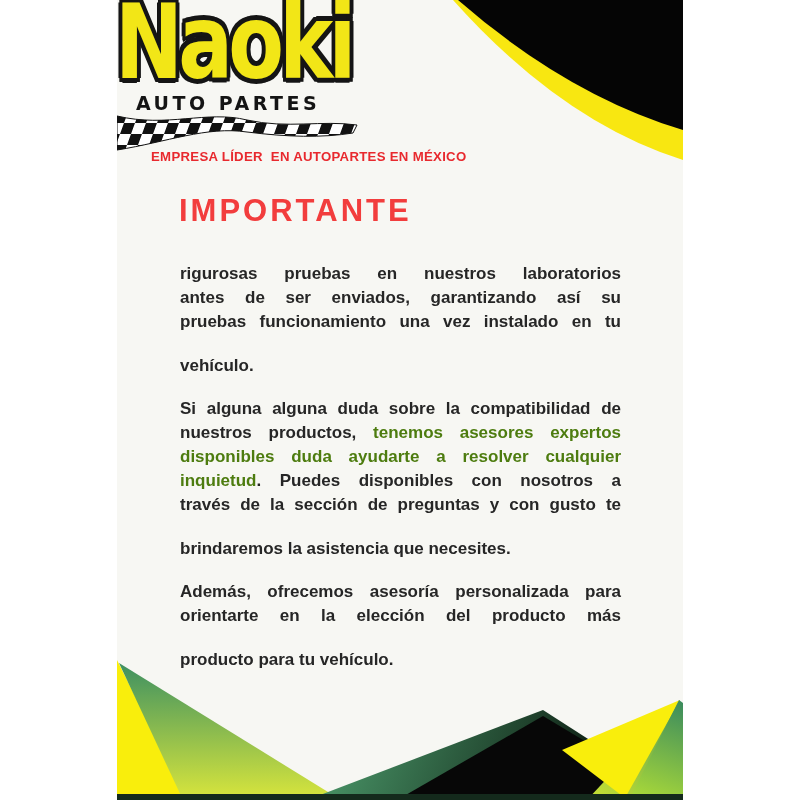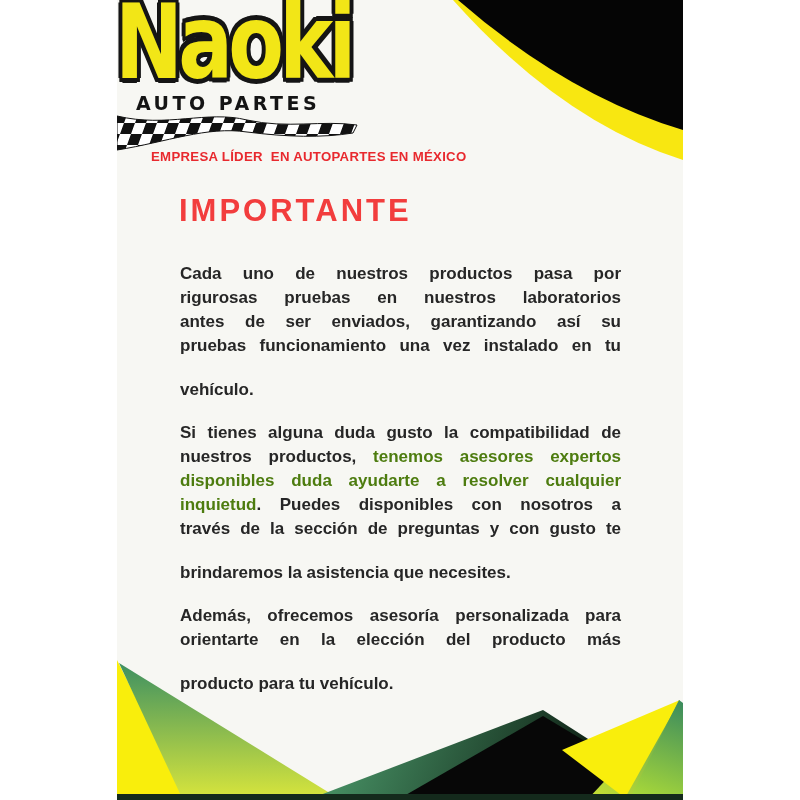--- a/index.html
+++ b/index.html
@@ -118,29 +118,28 @@
       <path d="M0,4 C 50,16 90,-2 130,8 C 170,17 205,8 240,13 L 236,21 C 205,26 170,25 130,20 C 90,14 50,30 0,38 Z" fill="url(#chk)" stroke="#121212" stroke-width="1"></path>
     </svg>
 
     <div class="tagline">EMPRESA LÍDER  EN AUTOPARTES EN MÉXICO</div>
 
     <h1 class="heading">IMPORTANTE</h1>
 
     <div class="bodytext">
 
       <div class="para">
-        <div class="line"><span>Cada uno de nuestros productos pasa por</span></div>
         <div class="line"><span>rigurosas pruebas en nuestros laboratorios</span></div>
         <div class="line"><span>antes de ser enviados, garantizando así su</span></div>
         <div class="line"><span>pruebas funcionamiento una vez instalado en tu</span></div>
         <div class="line last"><span>vehículo.</span></div>
       </div>
 
       <div class="para">
-        <div class="line"><span>Si tienes alguna duda gusto la compatibilidad de</span></div>
+        <div class="line"><span>Si alguna alguna duda sobre la compatibilidad de</span></div>
         <div class="line"><span>nuestros productos,</span><span class="red"> tenemos asesores expertos</span></div>
         <div class="line"><span class="red">disponibles duda ayudarte a resolver cualquier</span></div>
         <div class="line"><span class="red">inquietud</span><span>. Puedes disponibles con nosotros a</span></div>
         <div class="line"><span>través de la sección de preguntas y con gusto te</span></div>
         <div class="line last"><span>brindaremos la asistencia que necesites.</span></div>
       </div>
 
       <div class="para">
         <div class="line"><span>Además, ofrecemos asesoría personalizada para</span></div>
         <div class="line"><span>orientarte en la elección del producto más</span></div>

